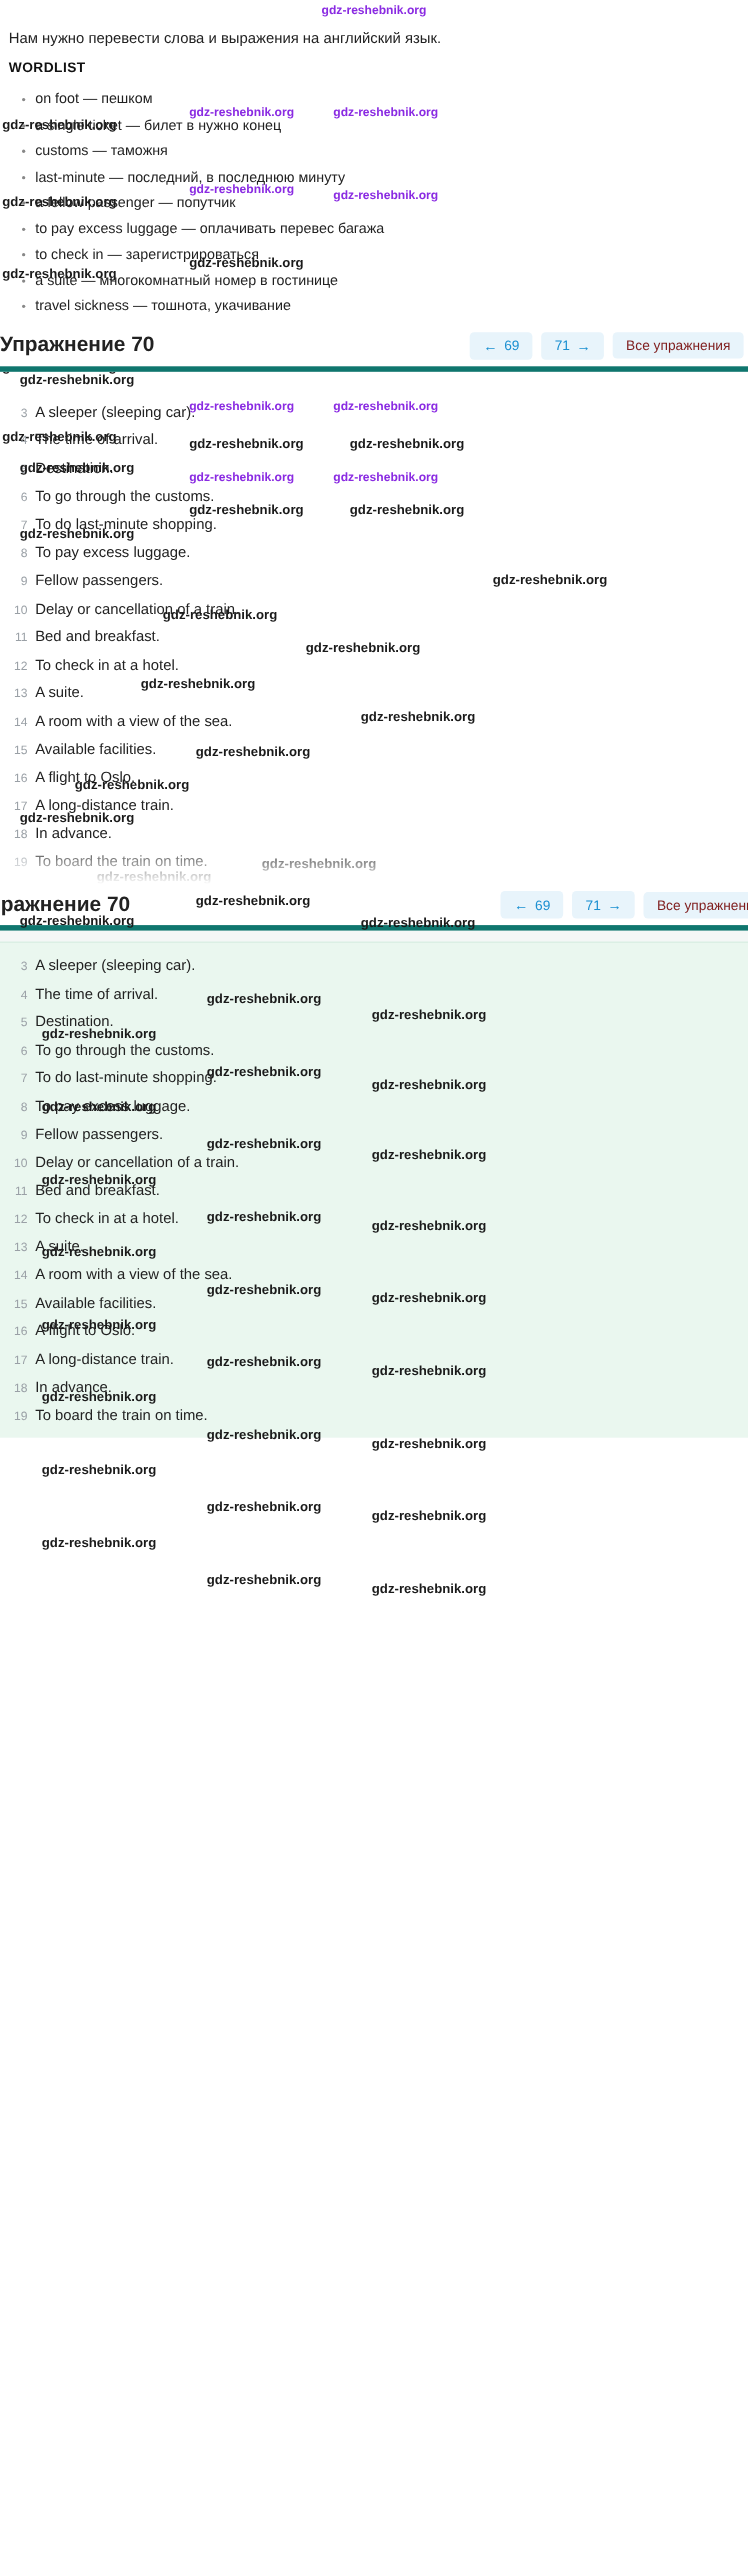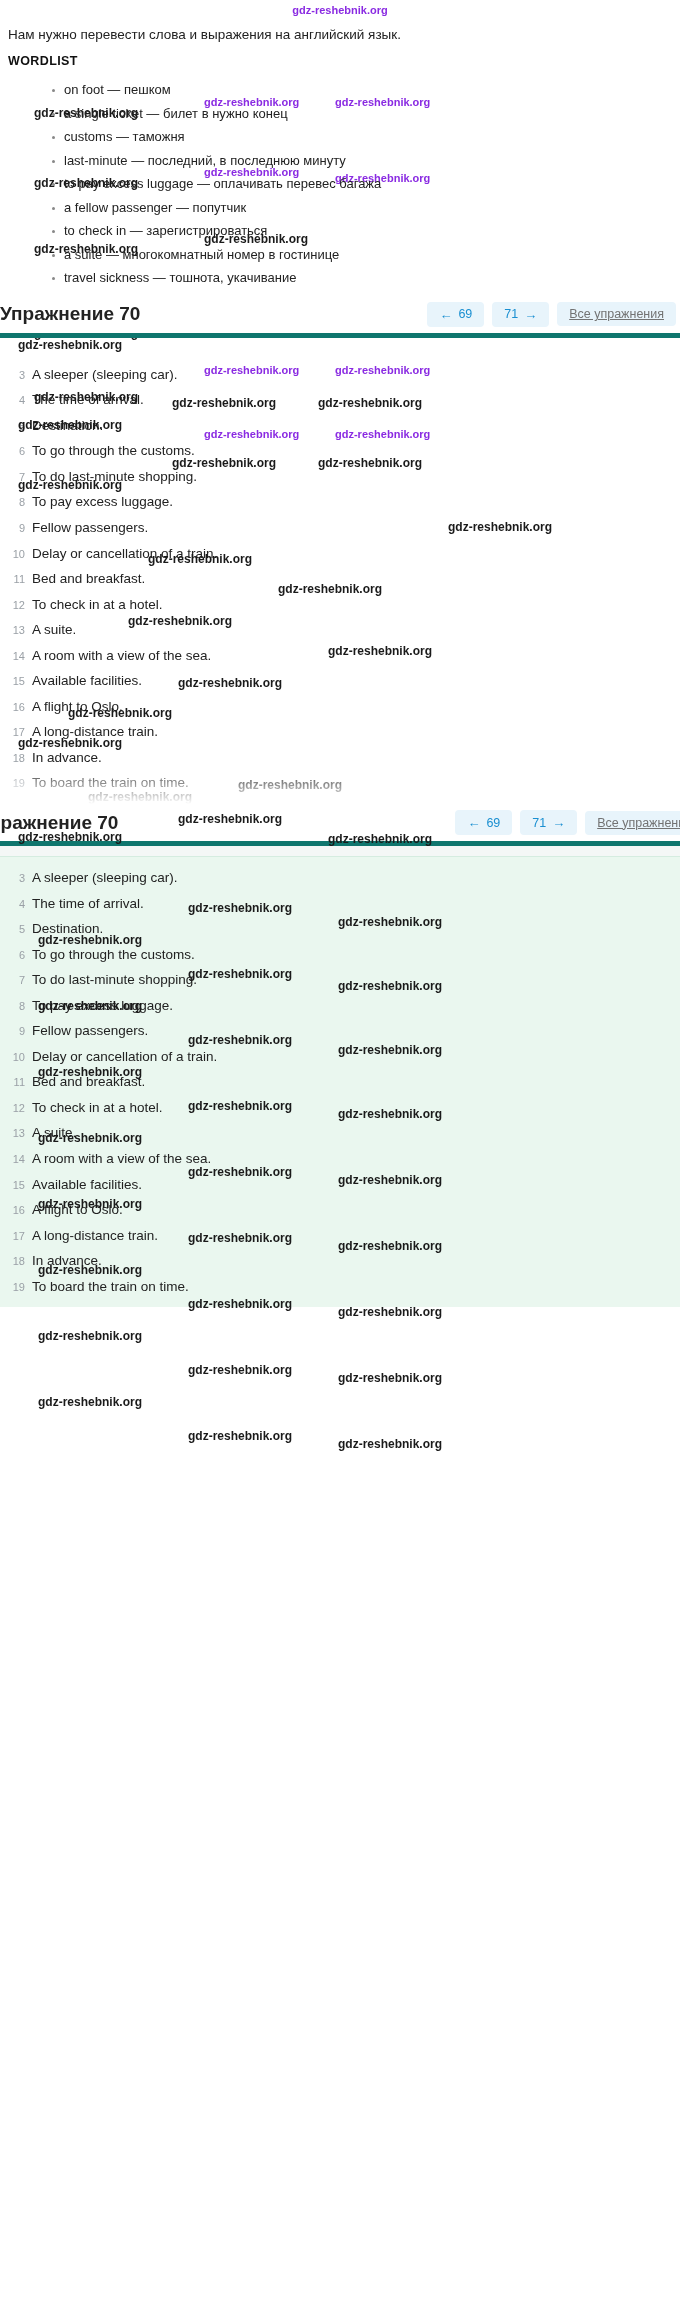--- a/index.html
+++ b/index.html
@@ -44,21 +44,20 @@
     font-size: 12.5px;
     font-weight: bold;
     color: #111;
     letter-spacing: .4px;
     padding: 6px 8px 2px 8px;
   }
 
   .wordlist {
     position: relative;
     padding: 6px 8px 4px 20px;
-    margin-left: 32px;
   }
   .wl-item {
     position: relative;
     font-size: 13px;
     color: #222;
     line-height: 1.5;
     padding-left: 12px;
     margin: 4px 0;
   }
   .wl-item::before {
@@ -101,26 +100,25 @@
     font-size: 12.5px;
     padding: 5px 12px;
     display: inline-flex;
     align-items: center;
     gap: 6px;
     white-space: nowrap;
   }
   .nav-btn .arrow { font-size: 13px; }
   .all-btn {
     background: #e8f4fb;
-    color: #737373;
+    color: #7f1d1d;
     border-radius: 4px;
     font-size: 12.5px;
     padding: 5px 12px;
     white-space: nowrap;
-    text-decoration: underline;
   }
 
   
   .answers {
     position: relative;
     padding: 8px 8px 8px 10px;
   }
   .answers.green {
     background: #eaf7ef;
     border-top: 1px solid #d5ece0;
@@ -181,23 +179,23 @@
   <span class="wm wm-abs" style="left:172px; top:96px;">gdz-reshebnik.org</span>
   <span class="wm wm-abs" style="left:303px; top:102px;">gdz-reshebnik.org</span>
   <span class="wm wm-abs wm-dark" style="left:2px; top:106px;">gdz-reshebnik.org</span>
 
   <div class="wl-item">customs — таможня</div>
 
   <div class="wl-item">last-minute — последний, в последнюю минуту</div>
   <span class="wm wm-abs wm-dark" style="left:172px; top:162px;">gdz-reshebnik.org</span>
   <span class="wm wm-abs wm-dark" style="left:2px; top:172px;">gdz-reshebnik.org</span>
 
+  <div class="wl-item">a fellow passenger — попутчик</div>
+
   <div class="wl-item">to pay excess luggage — оплачивать перевес багажа</div>
-
-  <div class="wl-item">a fellow passenger — попутчик</div>
   <span class="wm wm-abs" style="left:172px; top:232px;">gdz-reshebnik.org</span>
   <span class="wm wm-abs" style="left:303px; top:232px;">gdz-reshebnik.org</span>
 
   <div class="wl-item">to check in — зарегистрироваться</div>
   <span class="wm wm-abs wm-dark" style="left:2px; top:256px;">gdz-reshebnik.org</span>
 
   <div class="wl-item">a suite — многокомнатный номер в гостинице</div>
   <span class="wm wm-abs" style="left:172px; top:294px;">gdz-reshebnik.org</span>
   <span class="wm wm-abs" style="left:303px; top:294px;">gdz-reshebnik.org</span>
 

